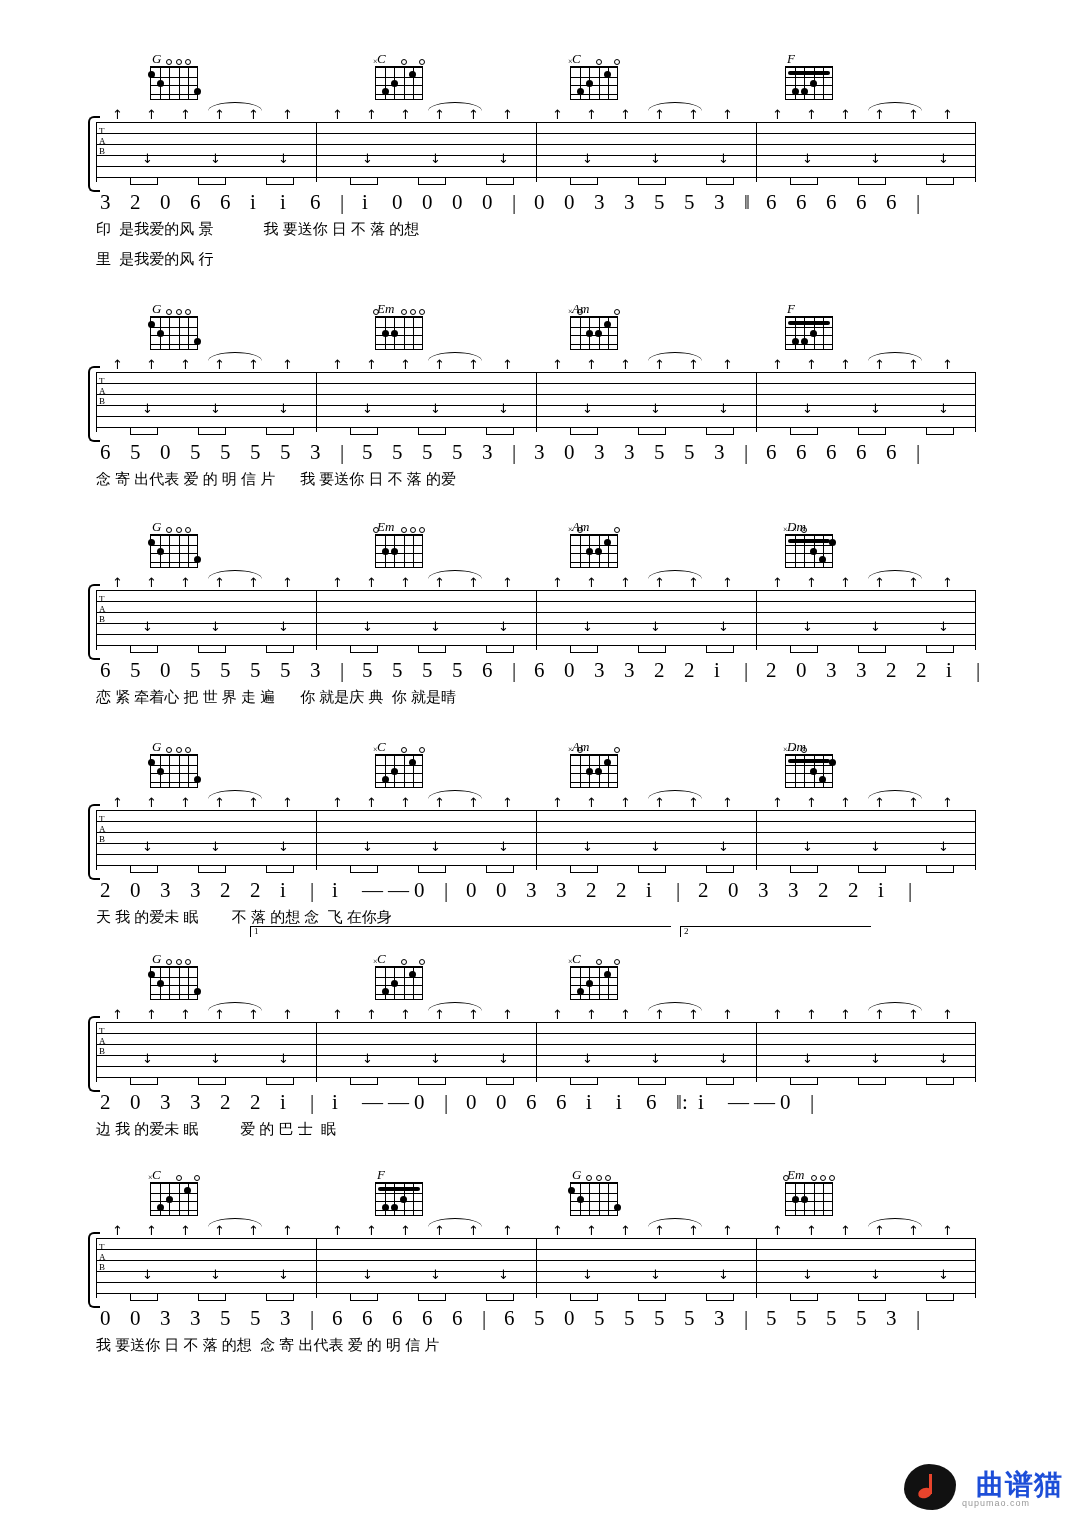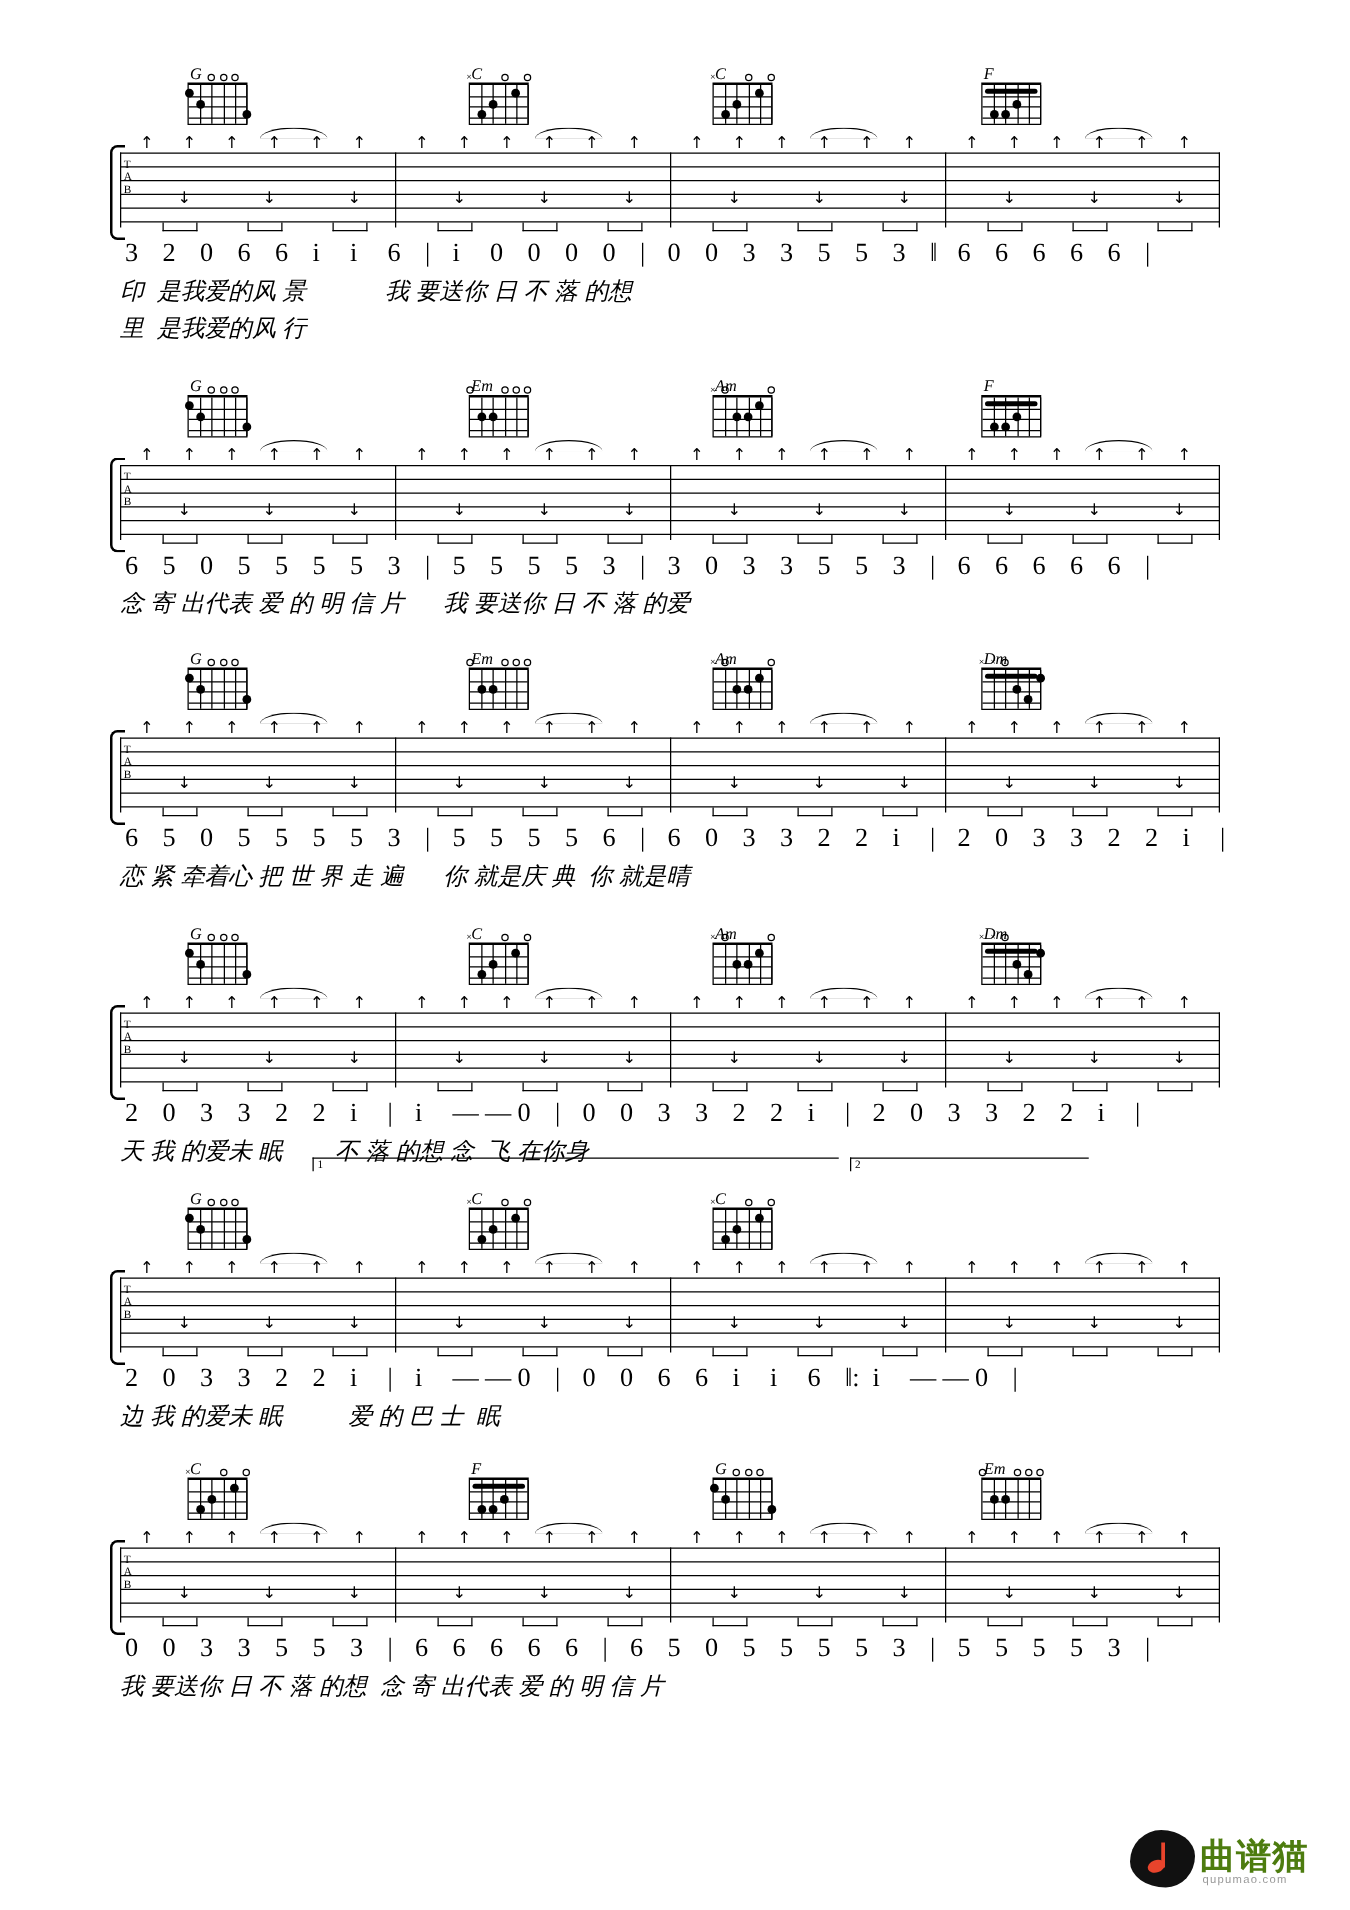--- a/index.html
+++ b/index.html
@@ -31,31 +31,31 @@
   
   .up,.dn{position:absolute;font-size:13px;line-height:13px;font-family:"DejaVu Sans",sans-serif;}
   .slur{position:absolute;border-top:1px solid #000;border-radius:50%/100% 100% 0 0;height:8px;}
   .bracket{position:absolute;border:1px solid #000;border-top:none;height:6px;}
 
   
   .notes{position:absolute;left:96px;width:880px;height:28px;font-family:"Liberation Serif",serif;font-size:21px;white-space:pre;letter-spacing:0;}
   .notes span.n{position:absolute;}
 
   
-  .lyrics{position:absolute;left:96px;width:900px;font-family:"Liberation Sans",sans-serif;font-size:19px;white-space:pre;font-style:italic;}
+  .lyrics{position:absolute;left:96px;width:900px;font-family:"Liberation Sans",sans-serif;font-size:15px;white-space:pre;}
   .ending{position:absolute;border-left:1px solid #000;border-top:1px solid #000;height:10px;}
   .ending span{position:absolute;left:3px;top:-1px;font-size:9px;}
 
   
   .logo{position:absolute;right:16px;bottom:10px;width:160px;height:56px;}
   .logo .blob{position:absolute;left:0;top:2px;width:52px;height:46px;background:#111;border-radius:48% 52% 45% 55%/55% 45% 55% 45%;}
   .logo .note{position:absolute;left:14px;top:12px;width:18px;height:24px;}
   .logo .note i{position:absolute;width:14px;height:10px;border-radius:50%;background:#e8442c;left:0;top:14px;transform:rotate(-20deg);}
   .logo .note b{position:absolute;width:3px;height:20px;background:#e8442c;left:11px;top:0;}
-  .logo .txt{position:absolute;left:56px;top:4px;font-family:Liberation Sans, sans-serif;font-size:28px;font-weight:bold;color:#4d7c0f;letter-spacing:1px;}
+  .logo .txt{position:absolute;left:72px;top:4px;font-family:Liberation Sans, sans-serif;font-size:28px;font-weight:bold;color:#1d4ed8;letter-spacing:1px;}
   .logo .sub{position:absolute;left:58px;top:36px;font-family:"Liberation Sans",sans-serif;font-size:9px;color:#999;letter-spacing:1px;}
 </style>
 </head>
 <body>
 
 <div class="sheet" id="sheet">
     <div class="system" style="top: 52px;">
       <div class="chords">
         <div class="chord" style="left: 150px;">
           <div class="cname">G</div>

